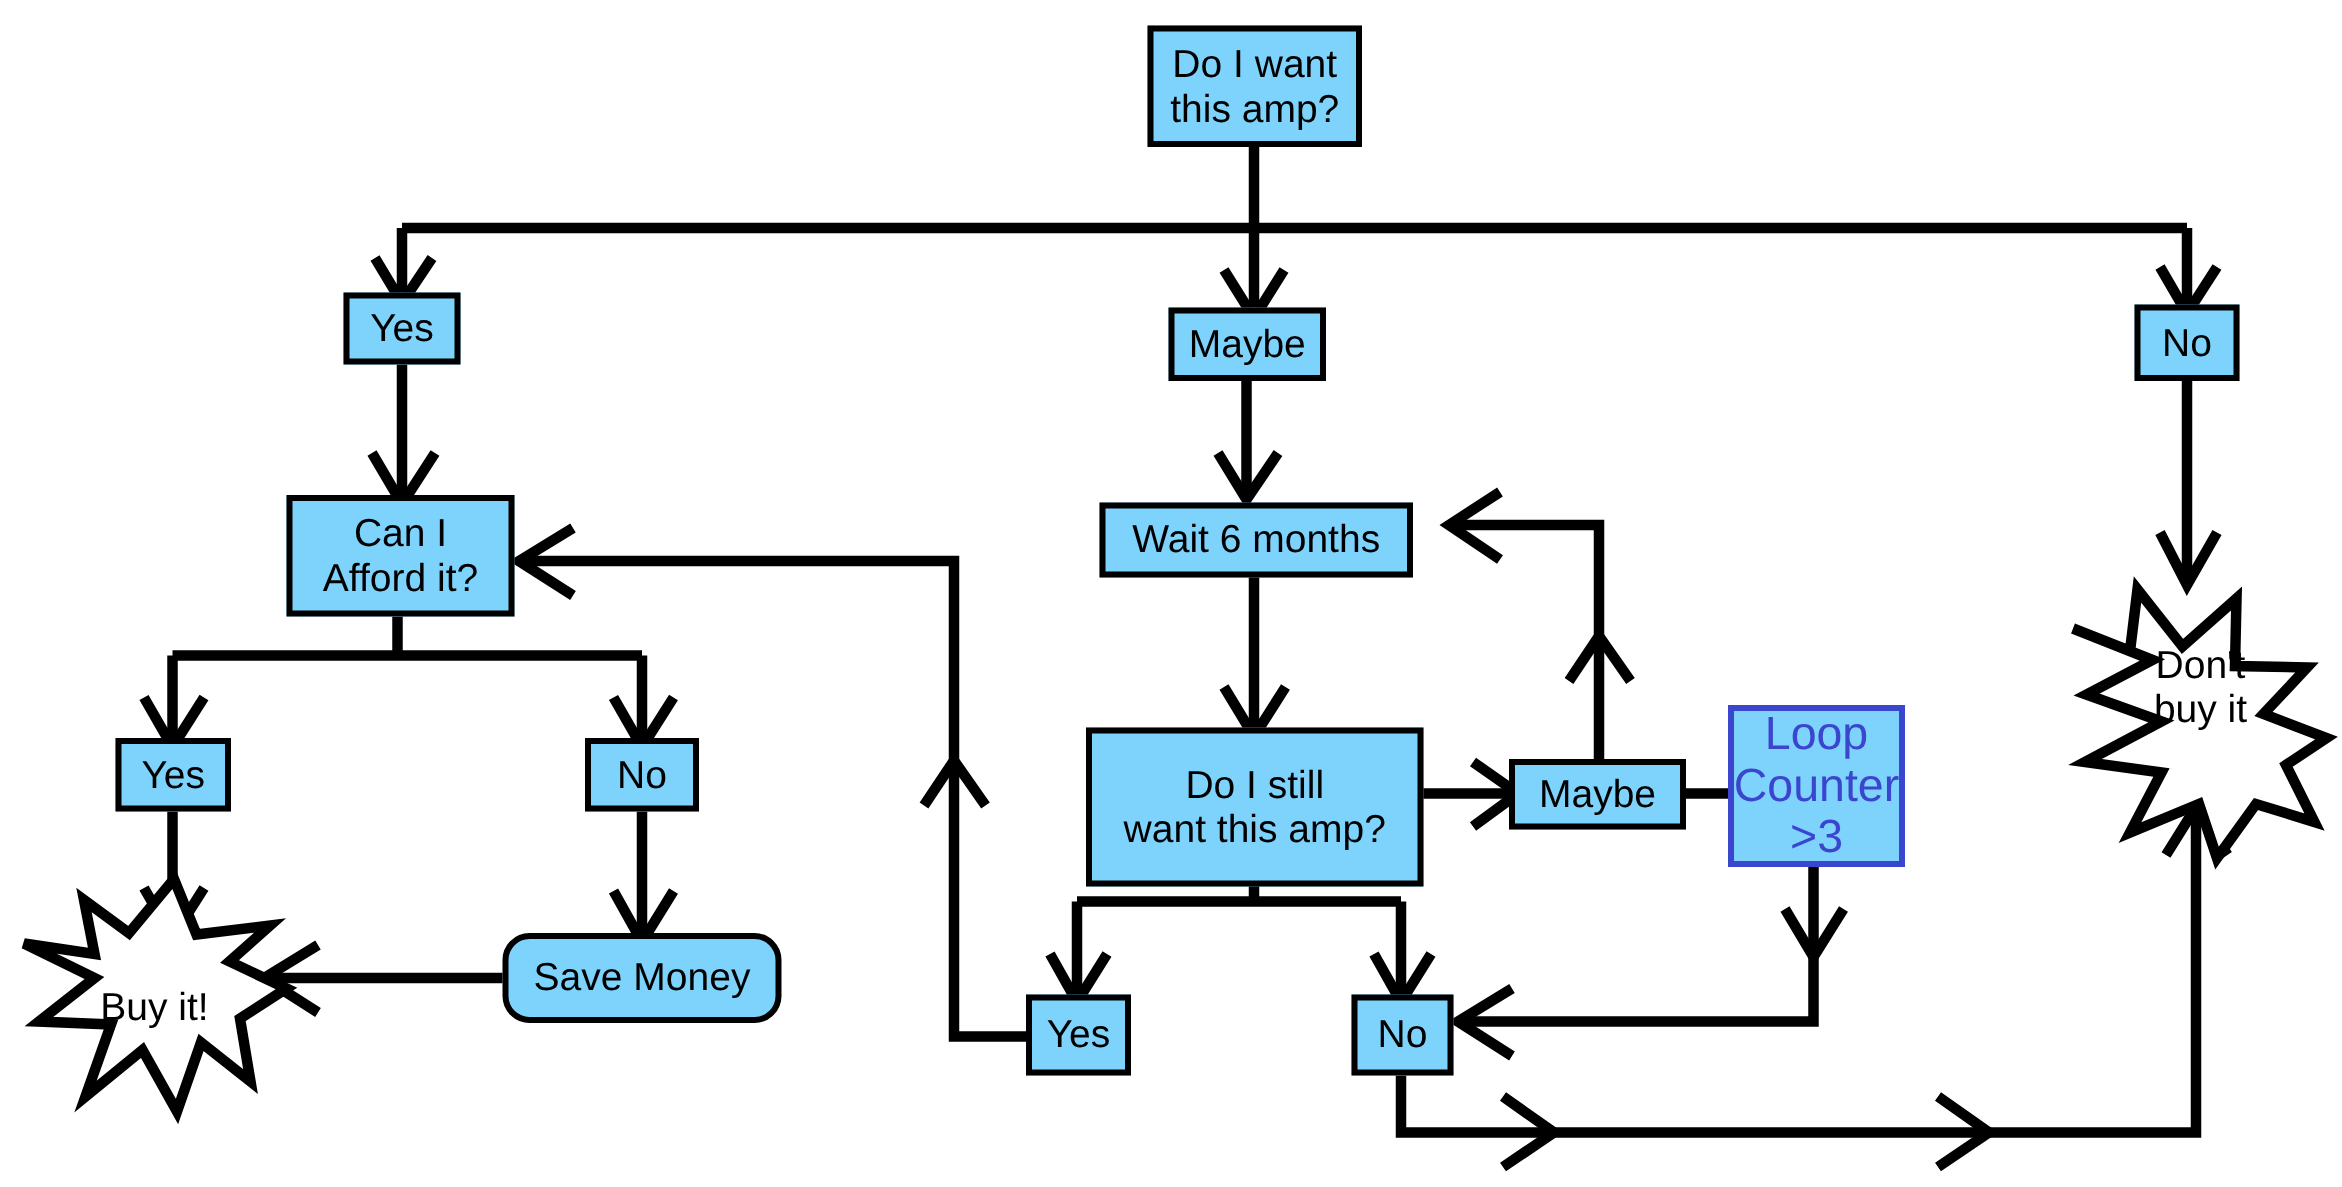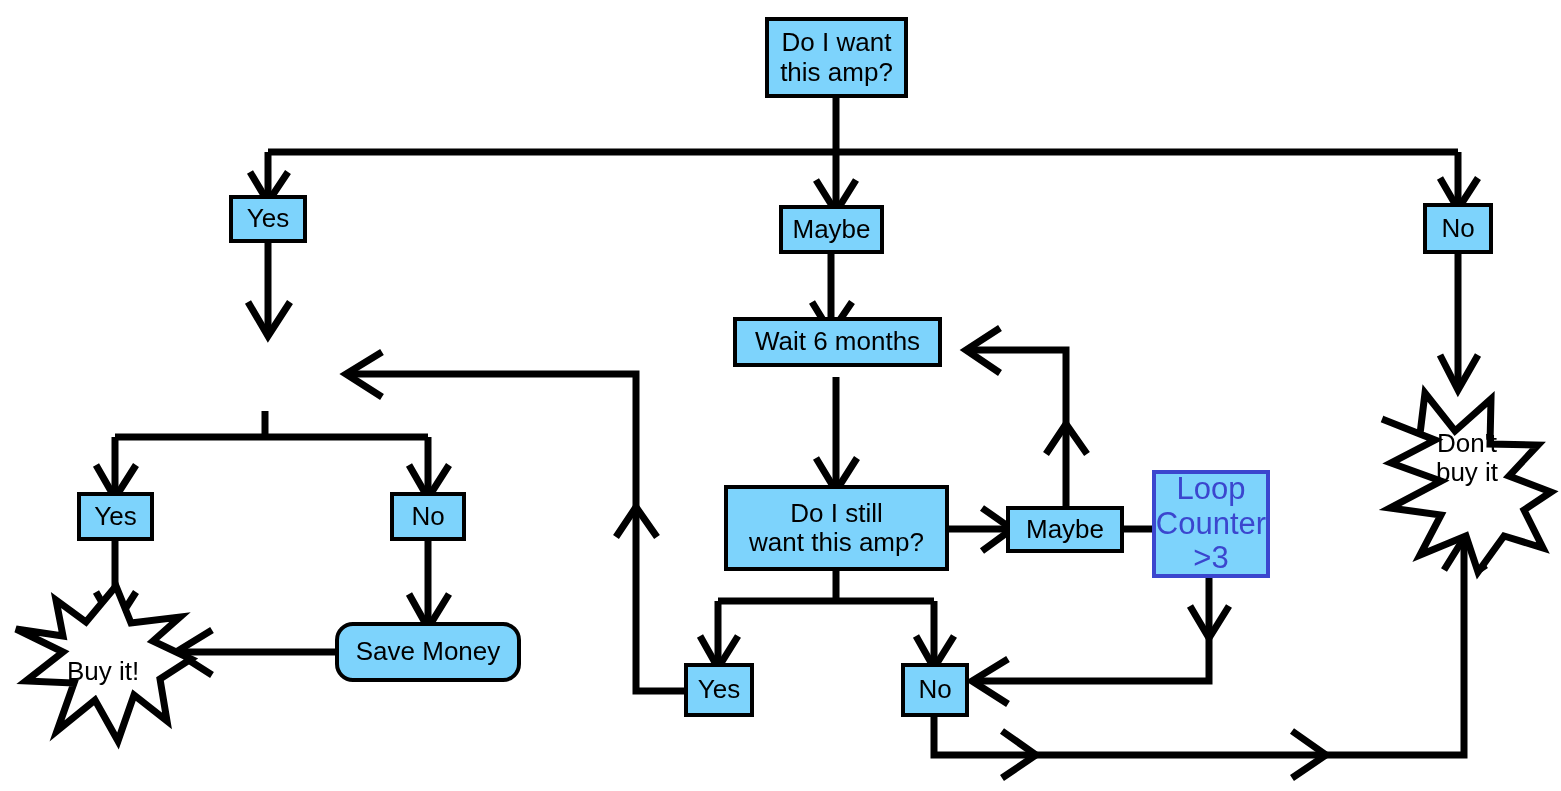--- a/index.html
+++ b/index.html
@@ -184,38 +184,42 @@
   </div>
 
   <div class="node-box" style="left:779px; top:205px; width:105px; height:49px;">
     <span>Maybe</span>
   </div>
 
   <div class="node-box" style="left:1423px; top:203px; width:70px; height:51px;">
     <span>No</span>
   </div>
 
+  <div class="node-box" style="left:191px; top:330px; width:152px; height:81px;">
+    <span>Can I
+Afford it?</span>
+  </div>
 
   <div class="node-box" style="left:77px; top:492px; width:77px; height:49px;">
     <span>Yes</span>
   </div>
 
   <div class="node-box" style="left:390px; top:492px; width:76px; height:49px;">
     <span>No</span>
   </div>
 
   <div class="node-box" style="left:335px; top:622px; width:186px; height:60px;border-radius:18px;">
     <span>Save Money</span>
   </div>
 
-  <div class="node-box" style="left:733px; top:317px; width:209px; height:50px;">
+  <div class="node-box" style="left:733px; top:335px; width:209px; height:50px;">
     <span>Wait 6 months</span>
   </div>
 
-  <div class="node-box" style="left:724px; top:485px; width:225px; height:86px;">
+  <div class="node-box" style="left:724px; top:485px; width:225px; height:106px;">
     <span>Do I still
 want this amp?</span>
   </div>
 
   <div class="node-box" style="left:1006px; top:506px; width:118px; height:47px;">
     <span>Maybe</span>
   </div>
 
   <div class="node-box accent" style="left:1152px; top:470px; width:118px; height:108px; font-size:31px;">
     <span>Loop

